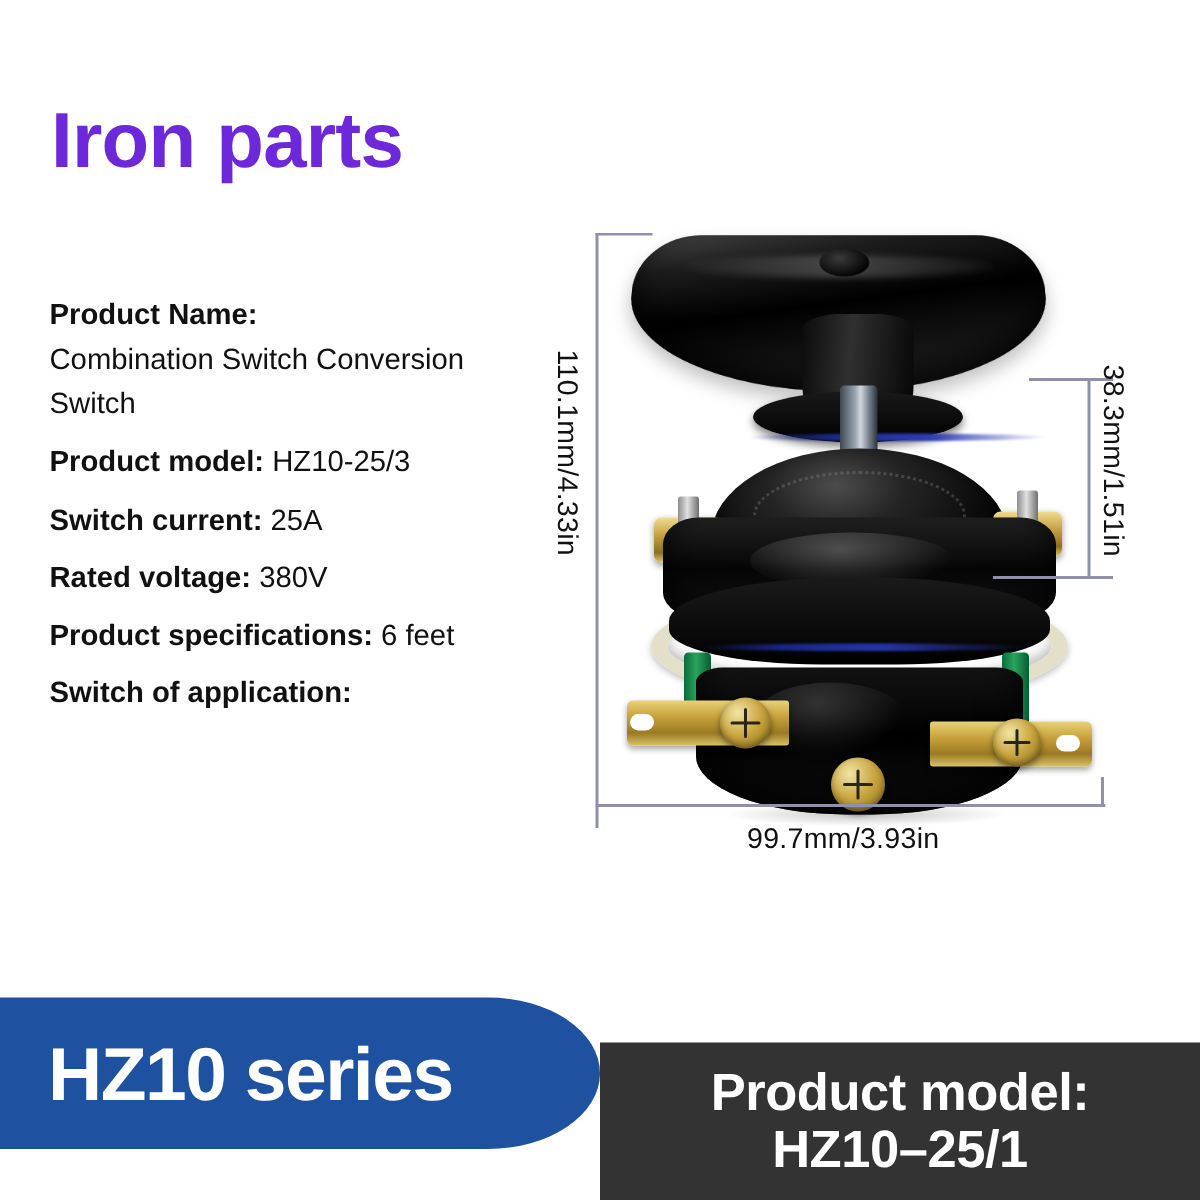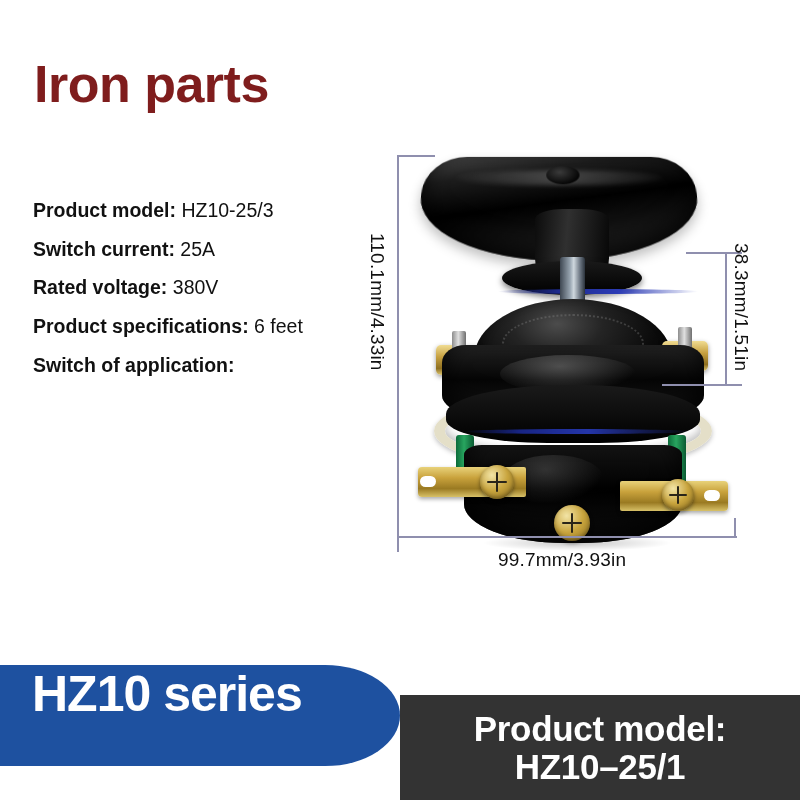--- a/index.html
+++ b/index.html
@@ -7,25 +7,25 @@
   body {
     font-family:"Liberation Sans", sans-serif;
     background:#ffffff;
     position:relative;
     overflow:hidden;
   }
 
   
   .page-title {
     position:absolute;
-    left:34px; top:58px;
+    left:34px; top:68px;
     font-size:52px;
     font-weight:bold;
     letter-spacing:-0.5px;
-    color:#7f1d1d;
+    color:#6d28d9;
     line-height:1;
   }
 
   
   .spec-list {
     position:absolute;
     left:33px; top:196px;
     width:330px;
   }
   .spec-row {
@@ -307,36 +307,41 @@
     font-weight:bold;
     letter-spacing:-0.3px;
   }
   .banner-blue {
     position:absolute;
     left:0; top:665px;
     width:400px; height:101px;
     background:#1e51a0;
     border-radius:0 200px 200px 0 / 0 135px 135px 0;
     display:flex;
+    align-items:center;
   }
   .banner-blue span {
     color:#ffffff;
     font-size:50px;
     font-weight:bold;
     letter-spacing:-1px;
     margin-left:32px;
   }
 </style>
 </head>
 <body>
 
 <div class="page-title">Iron parts</div>
 
 <div class="spec-list">
 
+  <div class="spec-row block">
+    <span class="k">Product Name:</span>
+    <span class="v">Combination Switch Conversion Switch</span>
+  </div>
 
   <div class="spec-row">
     <span class="k">Product model:</span>
     <span class="v">HZ10-25/3</span>
   </div>
 
   <div class="spec-row">
     <span class="k">Switch current:</span>
     <span class="v">25A</span>
   </div>

